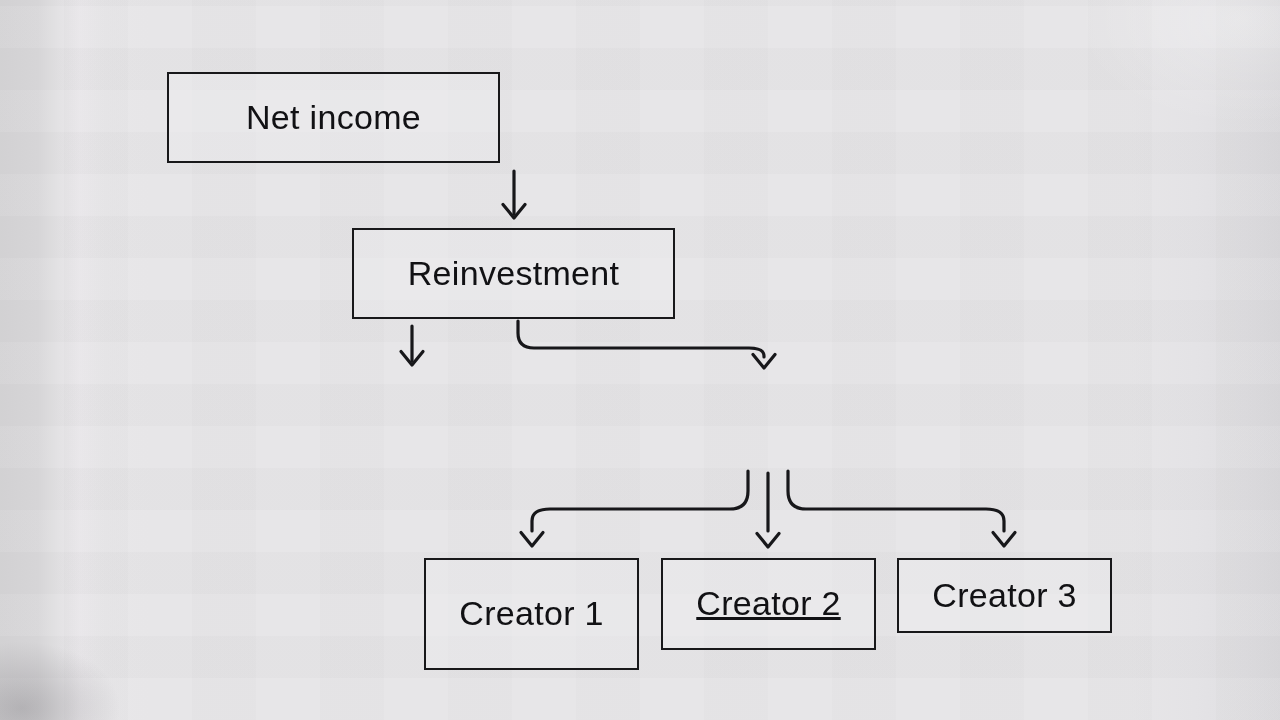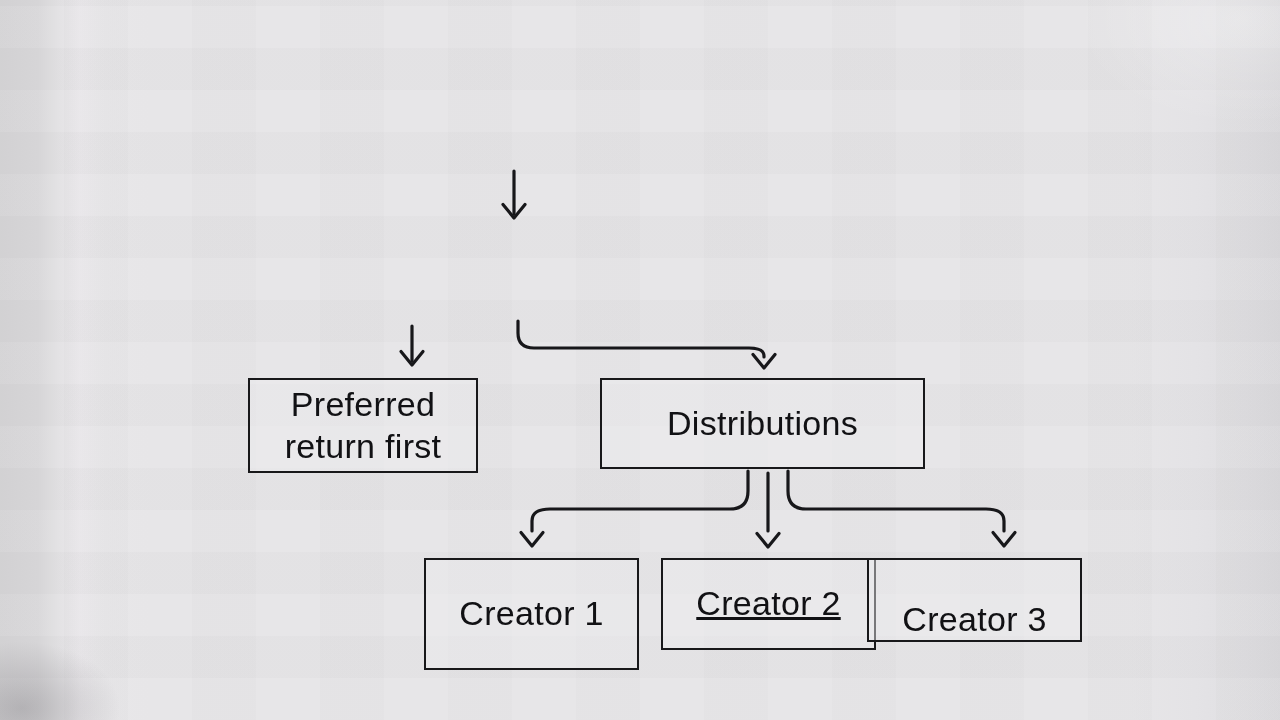--- a/index.html
+++ b/index.html
@@ -51,21 +51,21 @@
     letter-spacing: 0.3px;
     color: #111114;
     padding: 0 12px;
   }
   .node-net-income     { left: 167px; top:  72px; width: 333px; height: 91px; }
   .node-reinvestment   { left: 352px; top: 228px; width: 323px; height: 91px; }
   .node-preferred      { left: 248px; top: 378px; width: 230px; height: 95px; }
   .node-distributions  { left: 600px; top: 378px; width: 325px; height: 91px; }
   .node-creator-1      { left: 424px; top: 558px; width: 215px; height: 112px; }
   .node-creator-2      { left: 661px; top: 558px; width: 215px; height: 92px; text-decoration: underline; }
-  .node-creator-3      { left: 867px; top: 558px; width: 215px; height: 84px; align-items: flex-end; }
+  .node-creator-3      { left: 897px; top: 558px; width: 215px; height: 75px; }
 </style>
 </head>
 <body>
 
 <div class="canvas">
 
   <svg class="edges-layer" viewBox="0 0 1280 720" xmlns="http://www.w3.org/2000/svg">
 
     <g>
       <path class="edge" d="M514 171 V214"></path>
@@ -91,29 +91,29 @@
       <path class="edge" d="M768 473 V531"></path>
       <path class="edge" d="M757 533.5 L768 547 L779 533.5"></path>
     </g>
 
     <g>
       <path class="edge" d="M788 471 V491 Q788 509 806 509 H986 Q1004 509 1004 521 V531"></path>
       <path class="edge" d="M993 532.5 L1004 546 L1015 532.5"></path>
     </g>
   </svg>
 
+  <div class="node node-net-income">
+    <span>Net income</span>
+  </div>
+
+  <div class="node node-reinvestment">
+    <span>Reinvestment</span>
+  </div>
 
 
-  <div class="node node-preferred">
-    <span>Preferred return first</span>
-  </div>
-
-  <div class="node node-distributions">
-    <span>Distributions</span>
-  </div>
 
   <div class="node node-creator-1">
     <span>Creator 1</span>
   </div>
 
   <div class="node node-creator-2">
     <span>Creator 2</span>
   </div>
 
   <div class="node node-creator-3">

